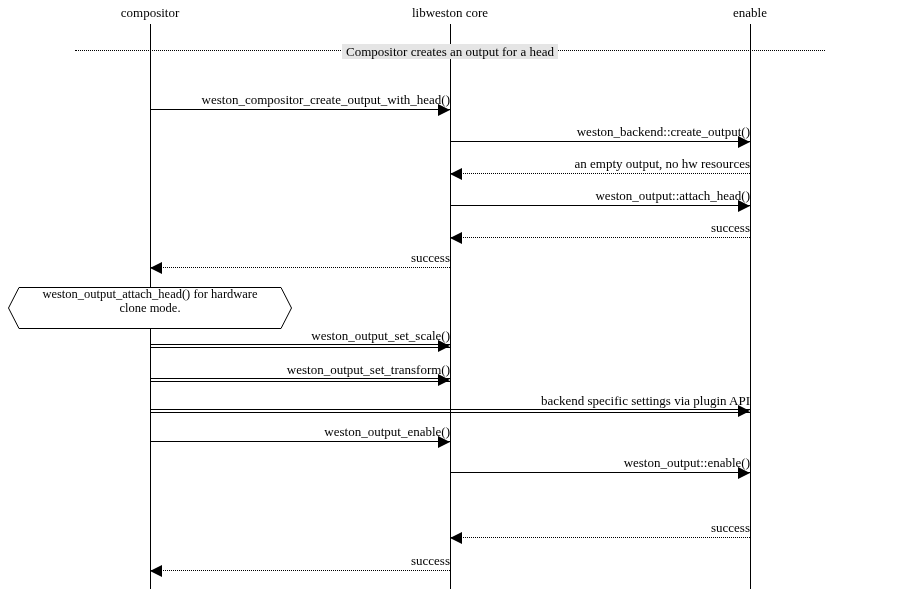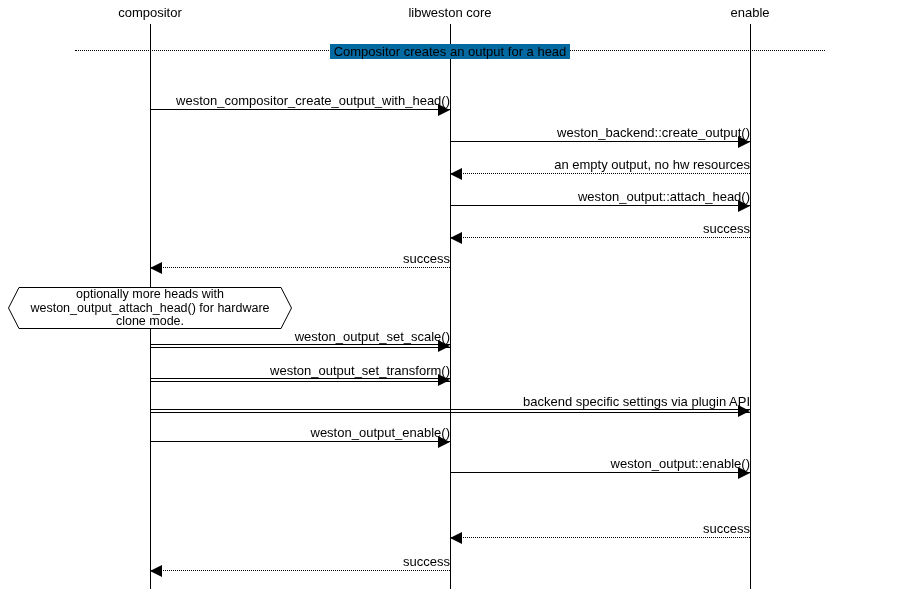--- a/index.html
+++ b/index.html
@@ -1,27 +1,27 @@
 <!DOCTYPE html>
 <html><head>
 <meta charset="utf-8">
 <style>
   html,body{margin:0;padding:0;background:#fff;}
   #canvas{
     position:relative;width:900px;height:589px;background:#fff;overflow:hidden;
-    font-family:Liberation Sans, sans-serif;
+    font-family:Liberation Serif, serif;
     font-size:13px;color:#000;
   }
   .actor-label{position:absolute;top:5px;transform:translateX(-50%);white-space:nowrap;}
   .lifeline{position:absolute;top:24px;height:565px;width:1px;background:#000;}
   
   .divider{position:absolute;left:0;width:900px;height:14px;}
   .divider .dline{position:absolute;top:6px;left:75px;width:750px;border-top:1px dotted #000;}
   .divider .dlabel{position:absolute;left:0;right:0;top:0;text-align:center;}
-  .divider .dlabel span{background:#0369a1;padding:0 4px;white-space:nowrap;}
+  .divider .dlabel span{background:#e5e5e5;padding:0 4px;white-space:nowrap;}
   
   .rectnote{position:absolute;width:284px;background:#fff;border:1px solid #000;
     text-align:center;white-space:nowrap;}
   .hexnote{position:absolute;width:284px;height:42px;}
   .hexnote svg{position:absolute;left:0;top:0;width:100%;height:100%;}
   .hexnote .hextext{position:absolute;left:0;right:0;top:1px;text-align:center;
     font-size:12.5px;line-height:13.5px;white-space:nowrap;}
   
   .msg{position:absolute;height:0;}
   .mline{position:absolute;left:0;right:0;top:-1px;display:block;border-top:1px solid #000;}
@@ -88,21 +88,20 @@
     <span class="mlabel">success</span>
     <span class="mline"></span>
     <span class="mhead"></span>
   </div>
 
   <div class="hexnote" style="left:8px;top:287px">
     <svg viewBox="0 0 284 42" preserveAspectRatio="none">
       <polygon points="11,0.5 273,0.5 283.5,21 273,41.5 11,41.5 0.5,21" fill="#ffffff" stroke="#000000" stroke-width="1"></polygon>
     </svg>
     <div class="hextext">
-      <div>optionally more heads with</div>
       <div>weston_output_attach_head() for hardware</div>
       <div>clone mode.</div>
     </div>
   </div>
 
   <div class="msg right double" style="left:150px;top:346px;width:300px">
     <span class="mlabel">weston_output_set_scale()</span>
     <span class="mline"></span>
     <span class="mhead"></span>
   </div>

